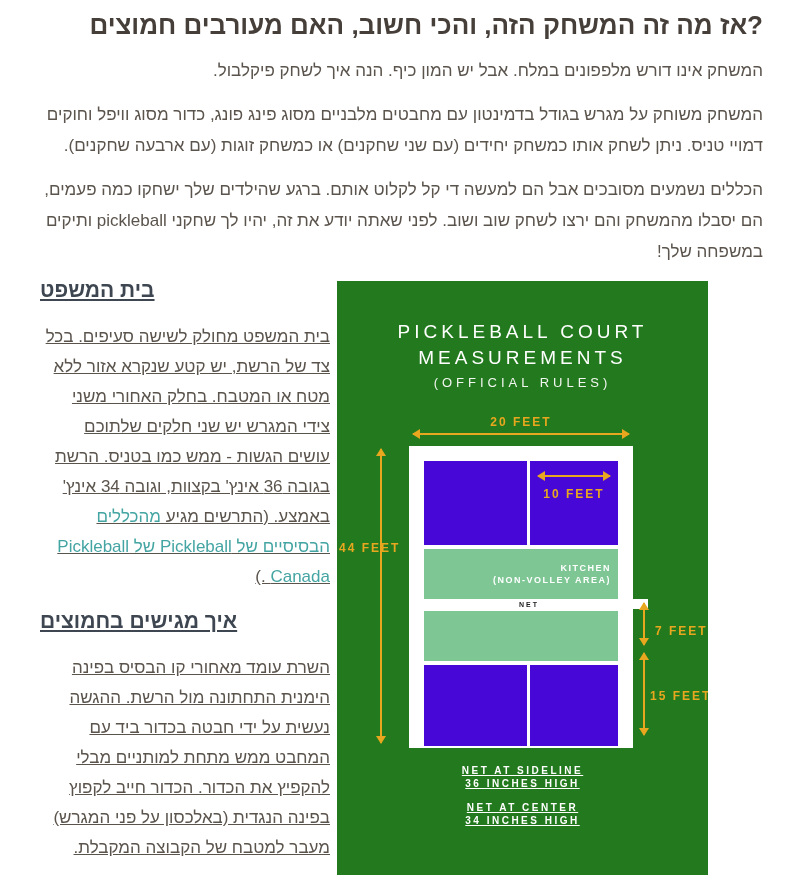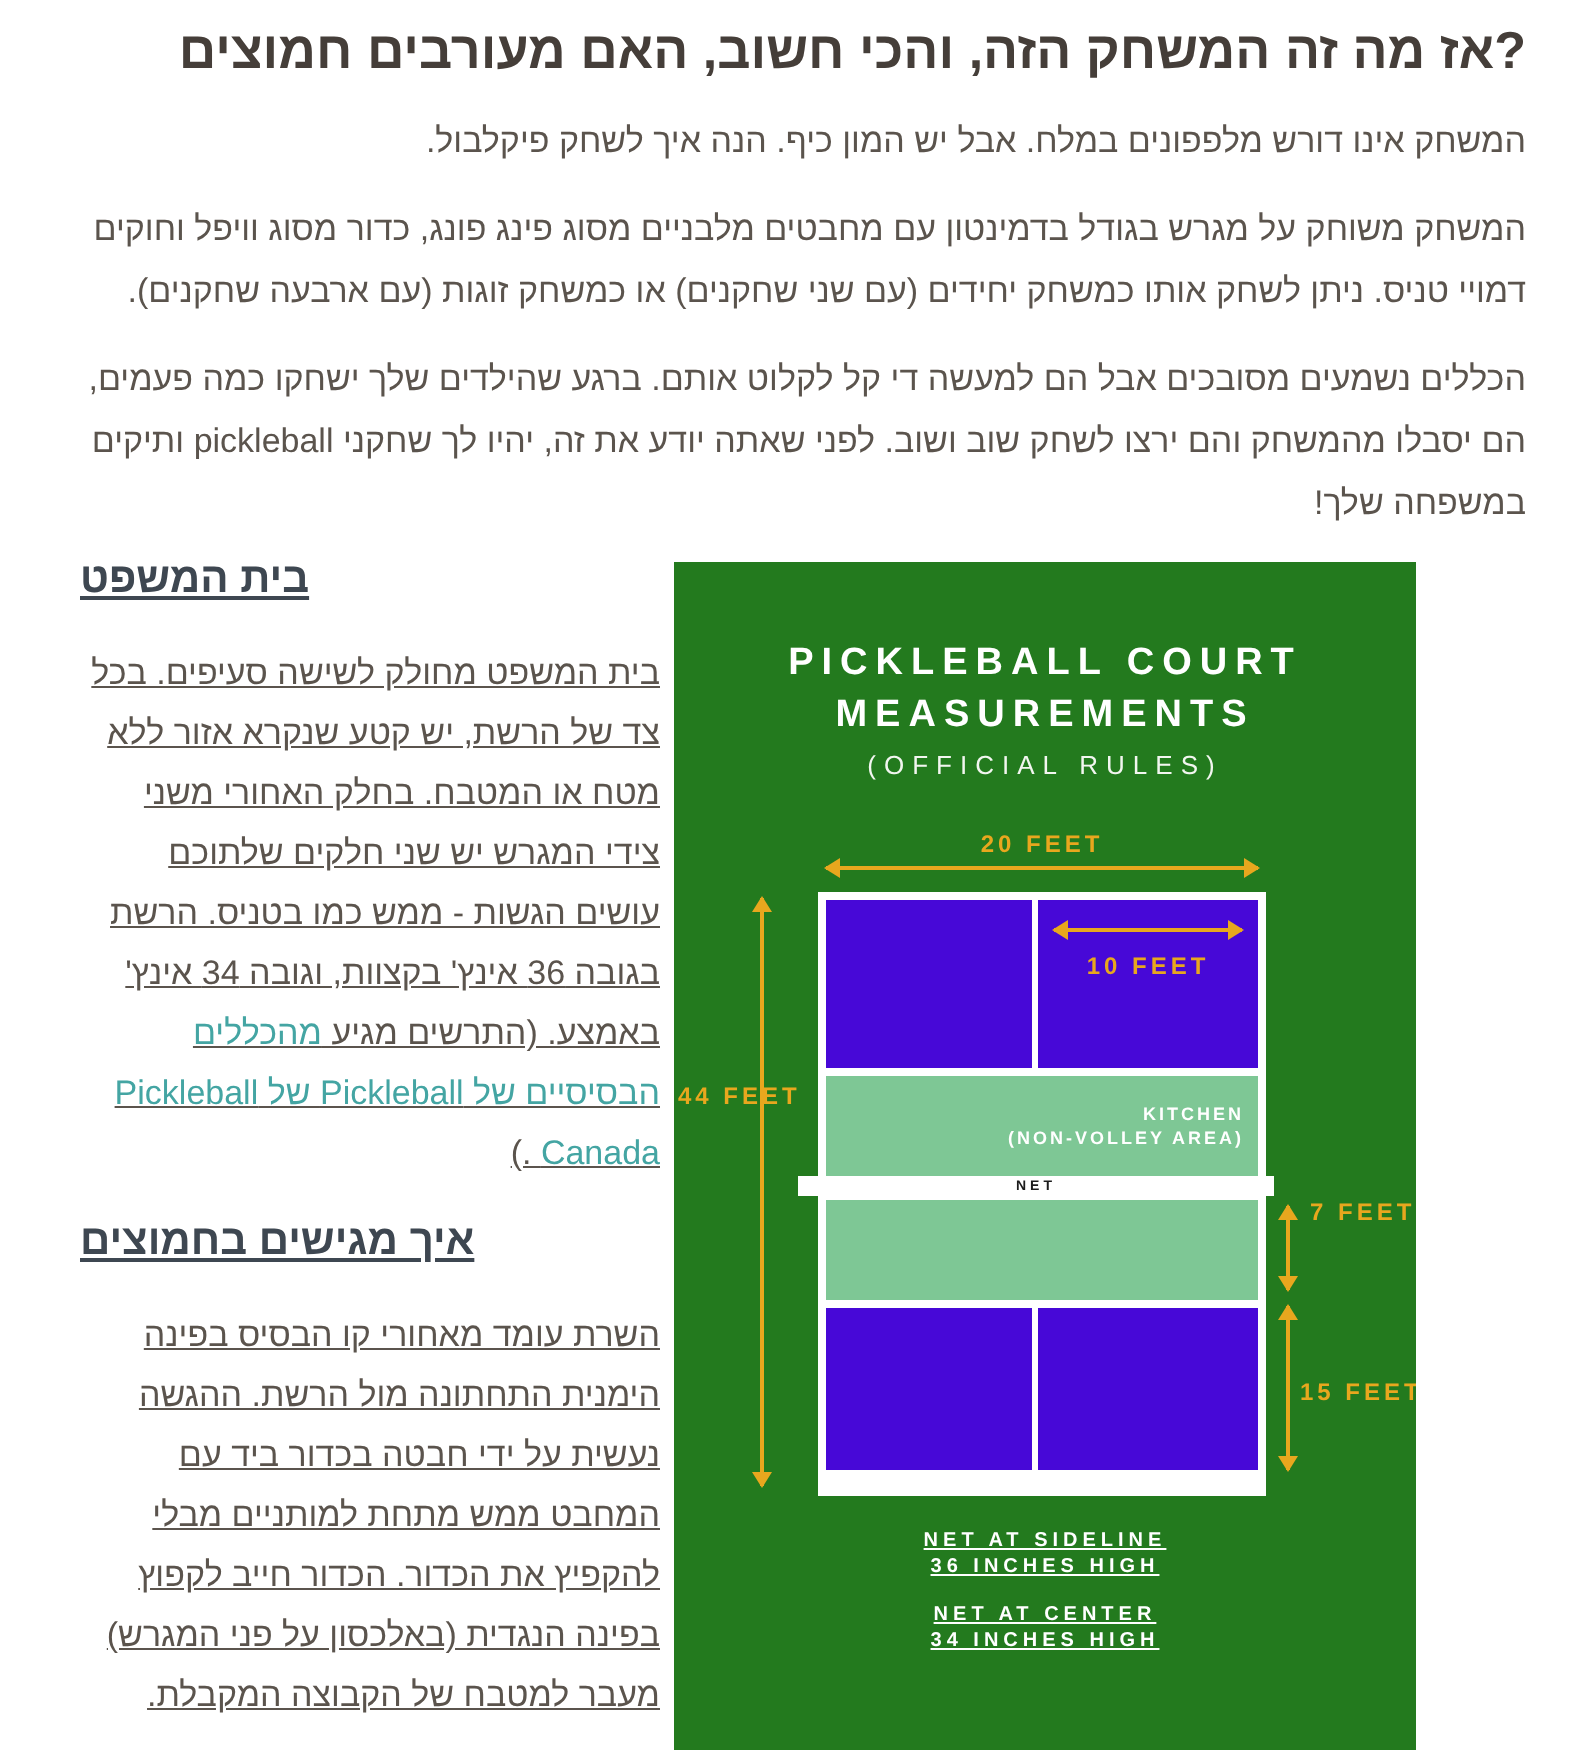--- a/index.html
+++ b/index.html
@@ -18,50 +18,50 @@
   .text-col p{margin:0 0 16px;font-size:17px;line-height:30px;color:var(--p-body,#5b544d);
     direction:rtl;text-align:right;text-decoration:underline;}
   .text-col p.last{margin-bottom:0;}
   a.court-link{color:var(--p-link,#44a5a3);text-decoration:none;cursor:pointer;}
   .sec2{margin-top:26px;}
 
   
   .figure{position:relative;width:371px;height:594px;flex:0 0 371px;margin-top:4px;
     background:var(--c-background,#237a1e);overflow:hidden;}
   .ig-title{position:absolute;top:38px;left:0;width:100%;text-align:center;color:#ffffff;}
-  .ig-title .t1,.ig-title .t2{font-size:19px;line-height:26px;font-weight:bold;letter-spacing:4px;}
+  .ig-title .t1,.ig-title .t2{font-size:19px;line-height:26px;font-weight:normal;letter-spacing:4px;}
   .ig-title .sub{font-size:13px;line-height:18px;font-weight:400;letter-spacing:4px;color:#f2f6f0;margin-top:3px;}
 
   .gold-label{position:absolute;color:var(--c-accent,#e8a71e);font-weight:bold;
     font-size:12px;letter-spacing:2px;white-space:nowrap;}
   .lbl-20{top:134px;left:72px;width:224px;text-align:center;}
   .lbl-10{top:26px;left:0;width:100%;text-align:center;}
   .lbl-44{top:260px;left:2px;width:44px;text-align:center;}
-  .lbl-7{top:318px;left:318px;text-align:right;}
+  .lbl-7{top:343px;left:318px;text-align:right;}
   .lbl-15{top:408px;left:313px;}
 
   .h-arrow{position:absolute;height:2px;background:var(--c-accent,#e8a71e);}
   .h-arrow::before{content:"";position:absolute;left:-1px;top:-4px;width:0;height:0;
     border-right:8px solid var(--c-accent,#e8a71e);border-top:5px solid transparent;border-bottom:5px solid transparent;}
   .h-arrow::after{content:"";position:absolute;right:-1px;top:-4px;width:0;height:0;
     border-left:8px solid var(--c-accent,#e8a71e);border-top:5px solid transparent;border-bottom:5px solid transparent;}
   .v-arrow{position:absolute;width:2px;background:var(--c-accent,#e8a71e);}
   .v-arrow::before{content:"";position:absolute;top:-1px;left:-4px;width:0;height:0;
     border-bottom:8px solid var(--c-accent,#e8a71e);border-left:5px solid transparent;border-right:5px solid transparent;}
   .v-arrow::after{content:"";position:absolute;bottom:-1px;left:-4px;width:0;height:0;
     border-top:8px solid var(--c-accent,#e8a71e);border-left:5px solid transparent;border-right:5px solid transparent;}
 
   .arr-20{top:152px;left:76px;width:216px;}
   .arr-10{top:14px;left:8px;right:8px;}
   .arr-44{top:168px;left:43px;height:294px;}
   .arr-7{top:322px;left:306px;height:42px;}
   .arr-15{top:372px;left:306px;height:82px;}
 
   .court{position:absolute;top:165px;left:72px;width:224px;height:302px;
-    background:var(--c-lines,#ffffff);padding:4px;box-sizing:border-box;}
+    background:var(--c-lines,#ffffff);padding:15px;box-sizing:border-box;}
   .svc-row{display:flex;gap:3px;}
   .svc-box{background:var(--c-court_fill,#4708d7);position:relative;}
   .svc-row.top .svc-box{height:84px;}
   .svc-row.bottom .svc-box{height:81px;}
   .svc-box.l{width:103px;}
   .svc-box.r{width:104px;flex:1;}
   .spacer4{height:4px;}
   .kitchen{background:var(--c-kitchen_fill,#7ec795);height:50px;position:relative;}
   .kitchen.k1{display:flex;flex-direction:column;justify-content:center;align-items:flex-end;padding-right:7px;box-sizing:border-box;}
   .kitchen-label{color:#ffffff;font-weight:bold;font-size:9px;line-height:12px;letter-spacing:1.5px;text-align:right;}

